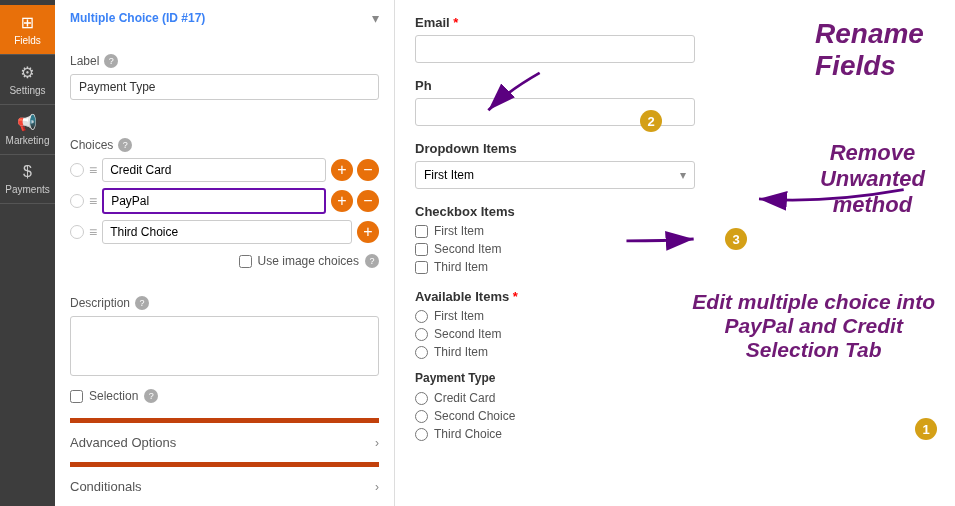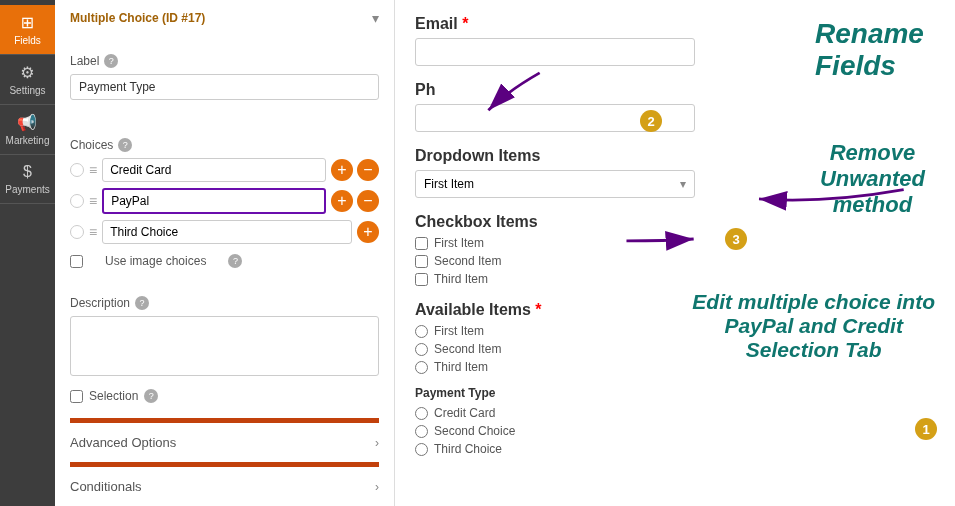--- a/index.html
+++ b/index.html
@@ -44,21 +44,21 @@
     }
     .panel-header {
       display: flex;
       justify-content: space-between;
       align-items: center;
       margin-bottom: 12px;
     }
     .panel-title {
       font-size: 12px;
       font-weight: bold;
-      color: #a16207;
+      color: #3b82f6;
     }
     .panel-collapse {
       color: #888;
       cursor: pointer;
       font-size: 14px;
     }
     .field-label-row {
       display: flex;
       align-items: center;
       gap: 5px;
@@ -140,24 +140,25 @@
       display: flex;
       align-items: center;
       justify-content: center;
       line-height: 1;
     }
     .choice-actions { display: flex; gap: 4px; align-items: center; }
 
     .checkbox-row {
       display: flex;
       align-items: center;
-      gap: 22px;
+      gap: 6px;
       font-size: 12px;
       color: #555;
       margin-bottom: 10px;
+      justify-content: flex-end;
     }
     .checkbox-row input { width: 13px; height: 13px; }
 
     .textarea-input {
       width: 100%;
       border: 1px solid #ccc;
       border-radius: 3px;
       padding: 6px 8px;
       font-size: 12px;
       height: 60px;
@@ -209,21 +210,21 @@
     .main-content {
       flex: 1;
       background: white;
       padding: 15px 20px;
       overflow-y: auto;
       position: relative;
     }
 
     .form-section { margin-bottom: 15px; }
     .form-field-label {
-      font-size: 16px;
+      font-size: 13px;
       color: #333;
       margin-bottom: 5px;
       font-weight: 600;
     }
     .form-field-label .required-star { color: red; }
     .form-text-input {
       width: 280px;
       border: 1px solid #ccc;
       border-radius: 3px;
       padding: 6px 8px;
@@ -272,21 +273,21 @@
       font-weight: 600;
       color: #333;
       margin-bottom: 6px;
     }
 
     
     .annotation-text {
       position: absolute;
       font-size: 22px;
       font-weight: bold;
-      color: #0f766e;
+      color: #701a75;
       font-style: italic;
       pointer-events: none;
     }
 
     .arrow-svg {
       position: absolute;
       pointer-events: none;
     }
 
     

